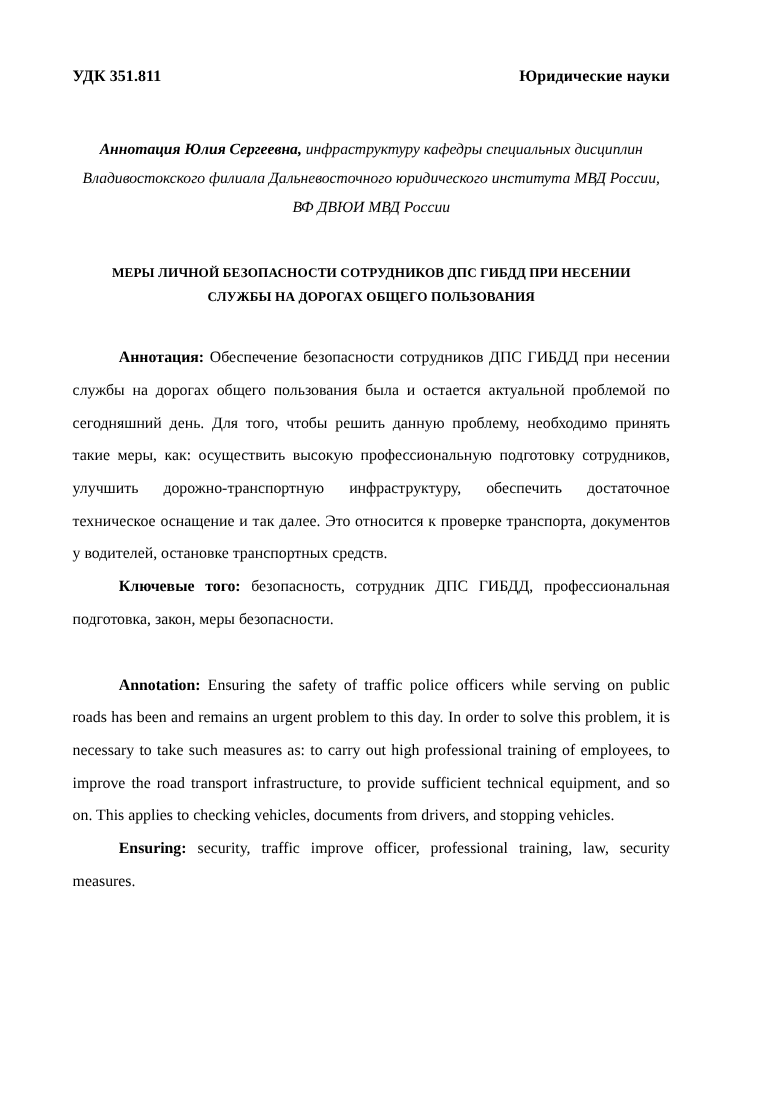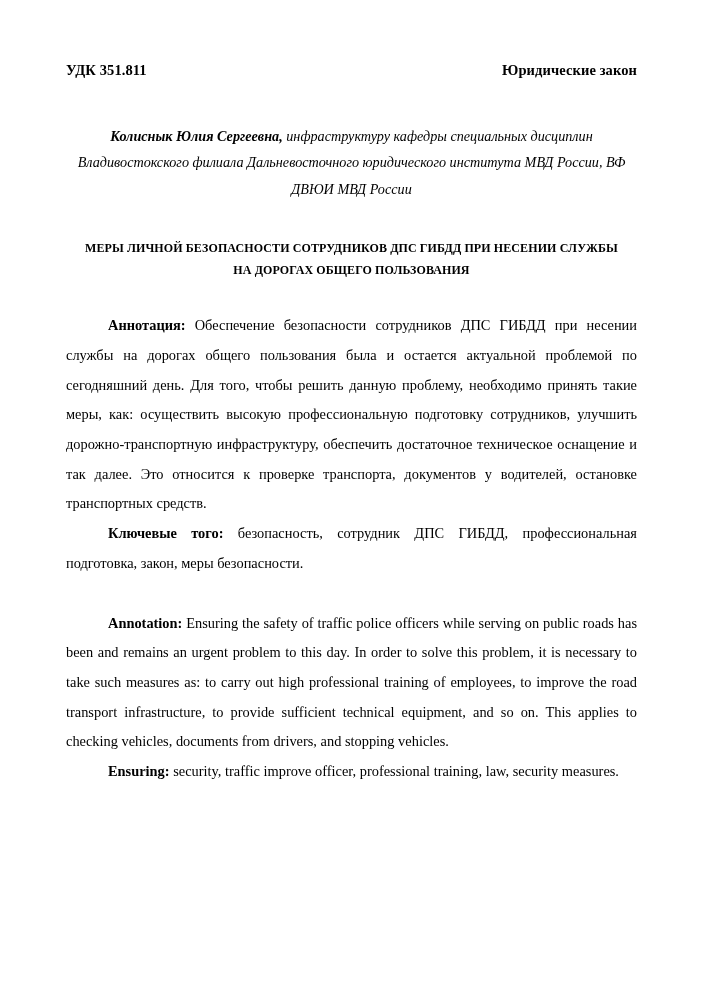--- a/index.html
+++ b/index.html
@@ -15,21 +15,21 @@
     font-family: "Liberation Serif", "DejaVu Serif", serif;
     color: #000000;
     -webkit-font-smoothing: antialiased;
   }
 
   .page {
     position: relative;
     width: 709px;
     height: 732px;
     box-sizing: border-box;
-    padding: 62px 72px 0 66px;
+    padding: 62px 100px 0 66px;
     background: #ffffff;
   }
 
   
   .runhead {
     display: flex;
     justify-content: space-between;
     align-items: baseline;
     font-size: 14.5px;
     font-weight: bold;
@@ -82,25 +82,25 @@
   
   .para { text-align-last: left; }
 </style>
 </head>
 <body>
 
 <div class="page">
 
   <div class="runhead">
     <span class="udk">УДК 351.811</span>
-    <span class="section">Юридические закон</span>
+    <span class="section">Юридические науки</span>
   </div>
 
   <div class="author-block">
-    <span class="author-name">Колиснык Юлия Сергеевна,</span><span> инфраструктуру кафедры специальных дисциплин</span>
+    <span class="author-name">Аннотация Юлия Сергеевна,</span><span> инфраструктуру кафедры специальных дисциплин</span>
     <span>Владивостокского филиала Дальневосточного юридического института МВД России, ВФ ДВЮИ МВД России</span>
   </div>
 
   <h1 class="article-title">МЕРЫ ЛИЧНОЙ БЕЗОПАСНОСТИ СОТРУДНИКОВ ДПС ГИБДД ПРИ НЕСЕНИИ СЛУЖБЫ НА ДОРОГАХ ОБЩЕГО ПОЛЬЗОВАНИЯ</h1>
 
   <p class="para">
     <span class="lead">Аннотация:</span><span> Обеспечение безопасности сотрудников ДПС ГИБДД при несении службы на дорогах общего пользования была и остается актуальной проблемой по сегодняшний день. Для того, чтобы решить данную проблему, необходимо принять такие меры, как: осуществить высокую профессиональную подготовку сотрудников, улучшить дорожно-транспортную инфраструктуру, обеспечить достаточное техническое оснащение и так далее. Это относится к проверке транспорта, документов у водителей, остановке транспортных средств.</span>
   </p>
 
   <p class="para tight">

